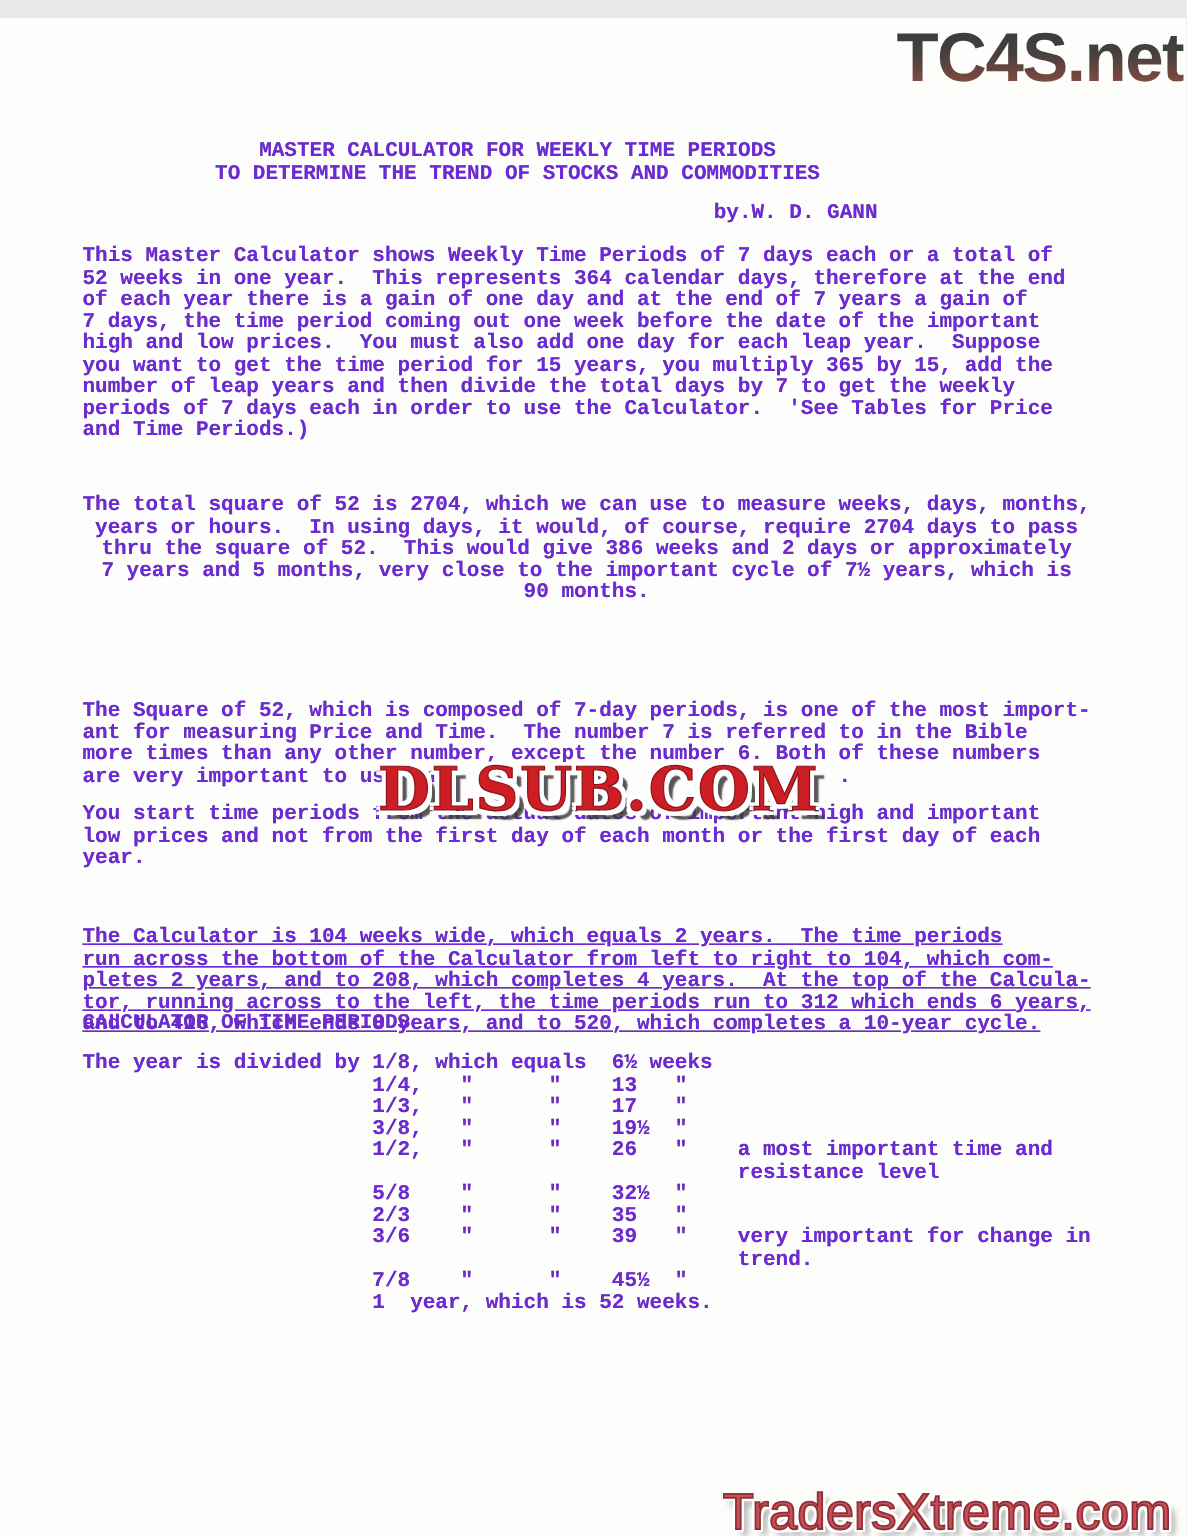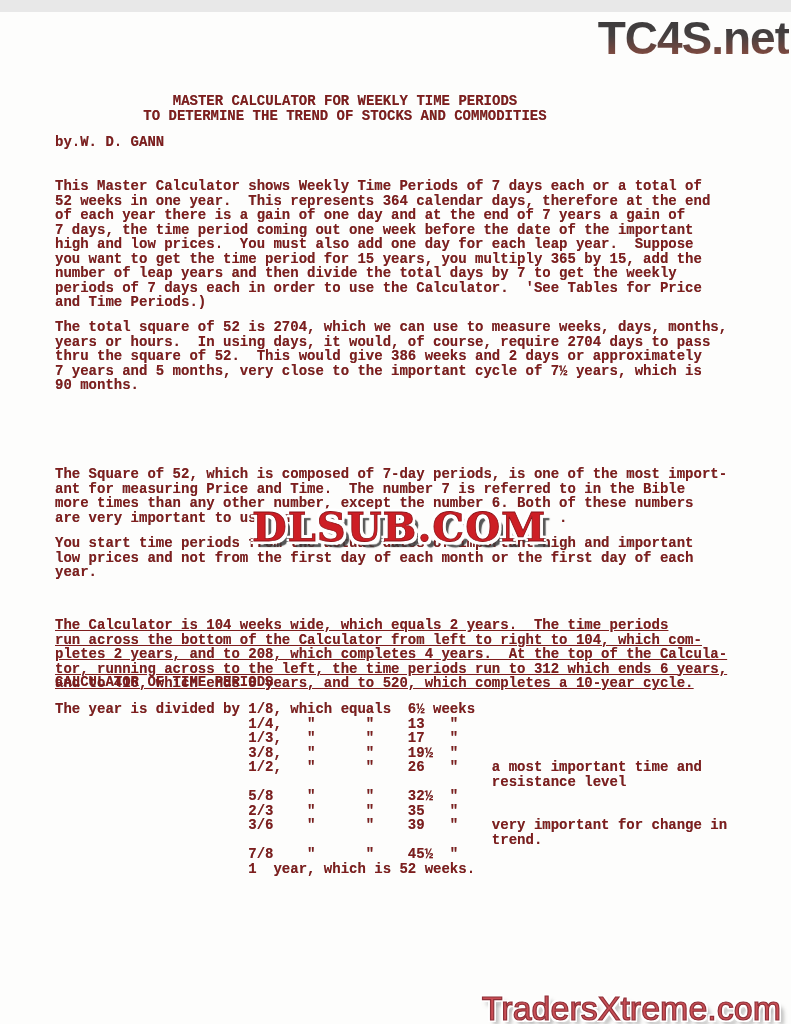--- a/index.html
+++ b/index.html
@@ -25,27 +25,27 @@
     color: #332c26;
   }
   .doc pre {
     position: absolute;
     margin: 0;
     white-space: pre;
     font-family: "Liberation Mono", "DejaVu Sans Mono", monospace;
     font-size: 14px;
     font-weight: bold;
     line-height: 14.5px;
-    color: #7f1d1d;
+    color: #6d28d9;
     text-shadow: 0 0 0.4px rgba(51, 44, 38, 0.55);
   }
   #title   { top: 82px;  left: 0; width: 580px; text-align: center; }
-  #byline  { top: 123px; left: 0; width: 530px; text-align: left; }
-  #p1      { top: 167px; font-family: Liberation Mono, monospace; }
-  #p2      { top: 308px; }
+  #byline  { top: 123px; left: 0; width: 530px; text-align: right; }
+  #p1      { top: 152px; font-family: Liberation Mono, monospace; }
+  #p2      { top: 318px; text-align: center; }
   #p3      { top: 397px; }
   #p4      { top: 455px; }
   #p5      { top: 524px; }
   #p6      { top: 606px; text-decoration: underline; }
   #heading { top: 663px; }
   #table   { top: 690px; }
 
   
   .wm-top {
     position: absolute;

